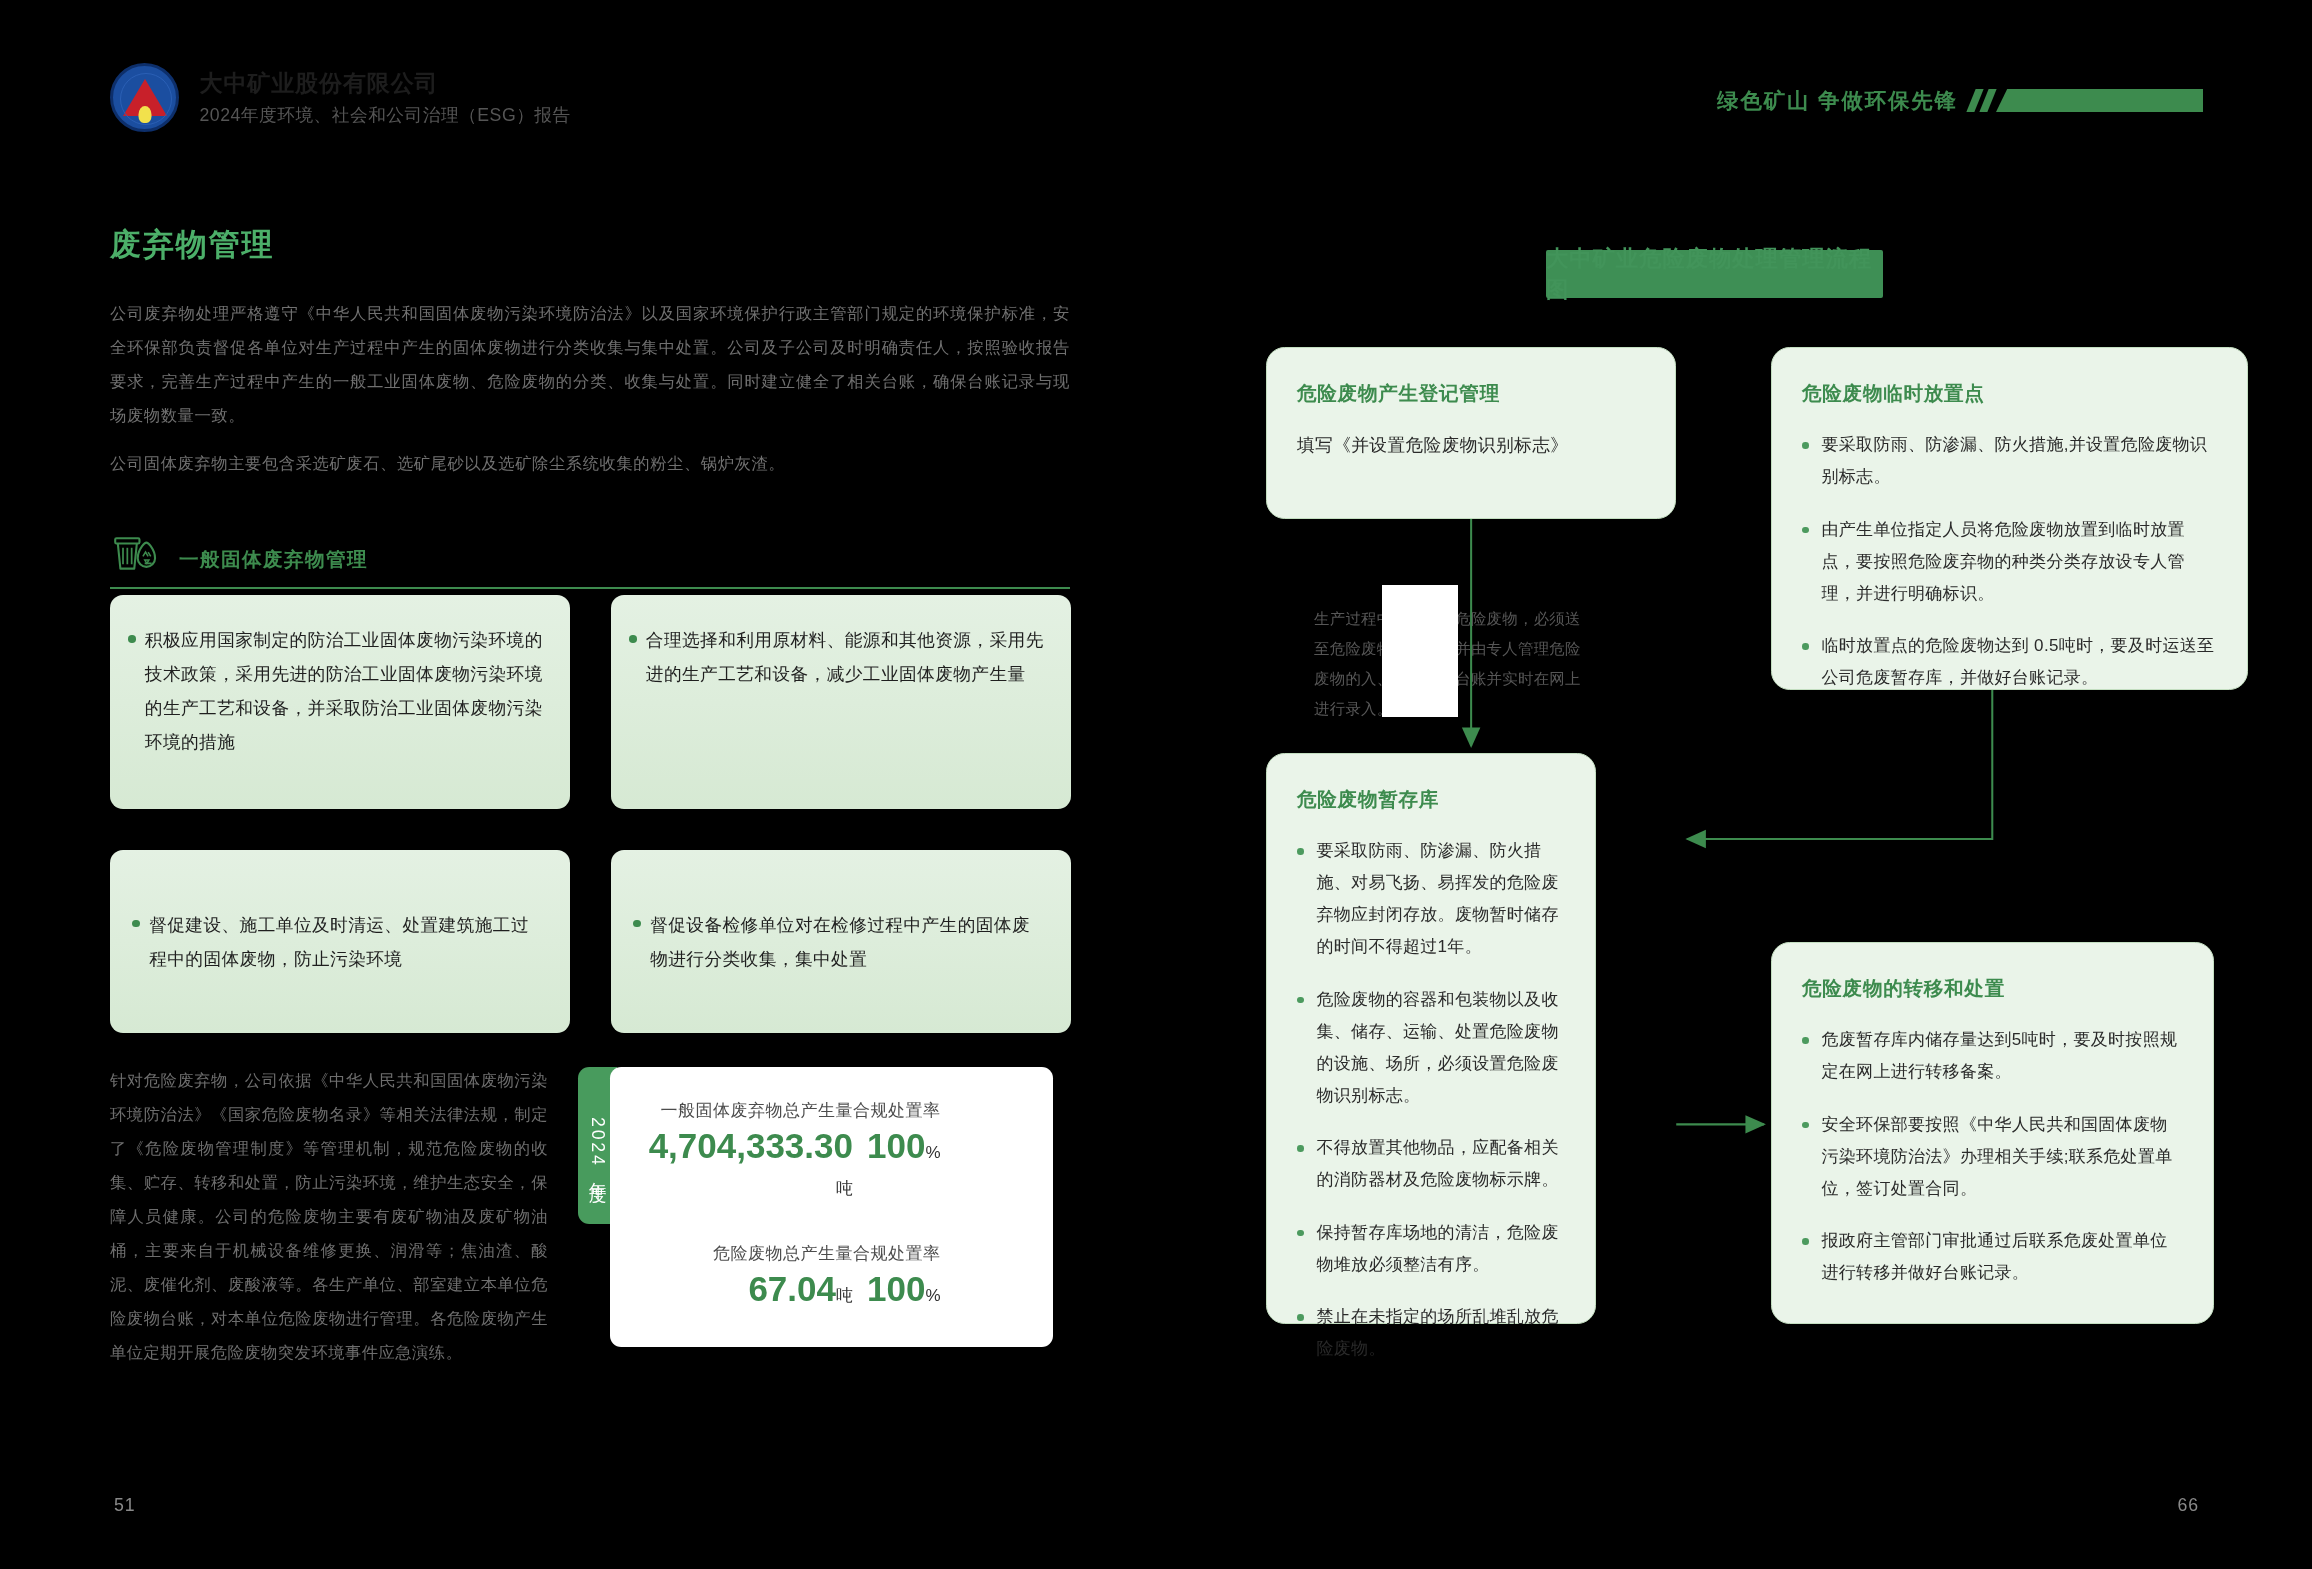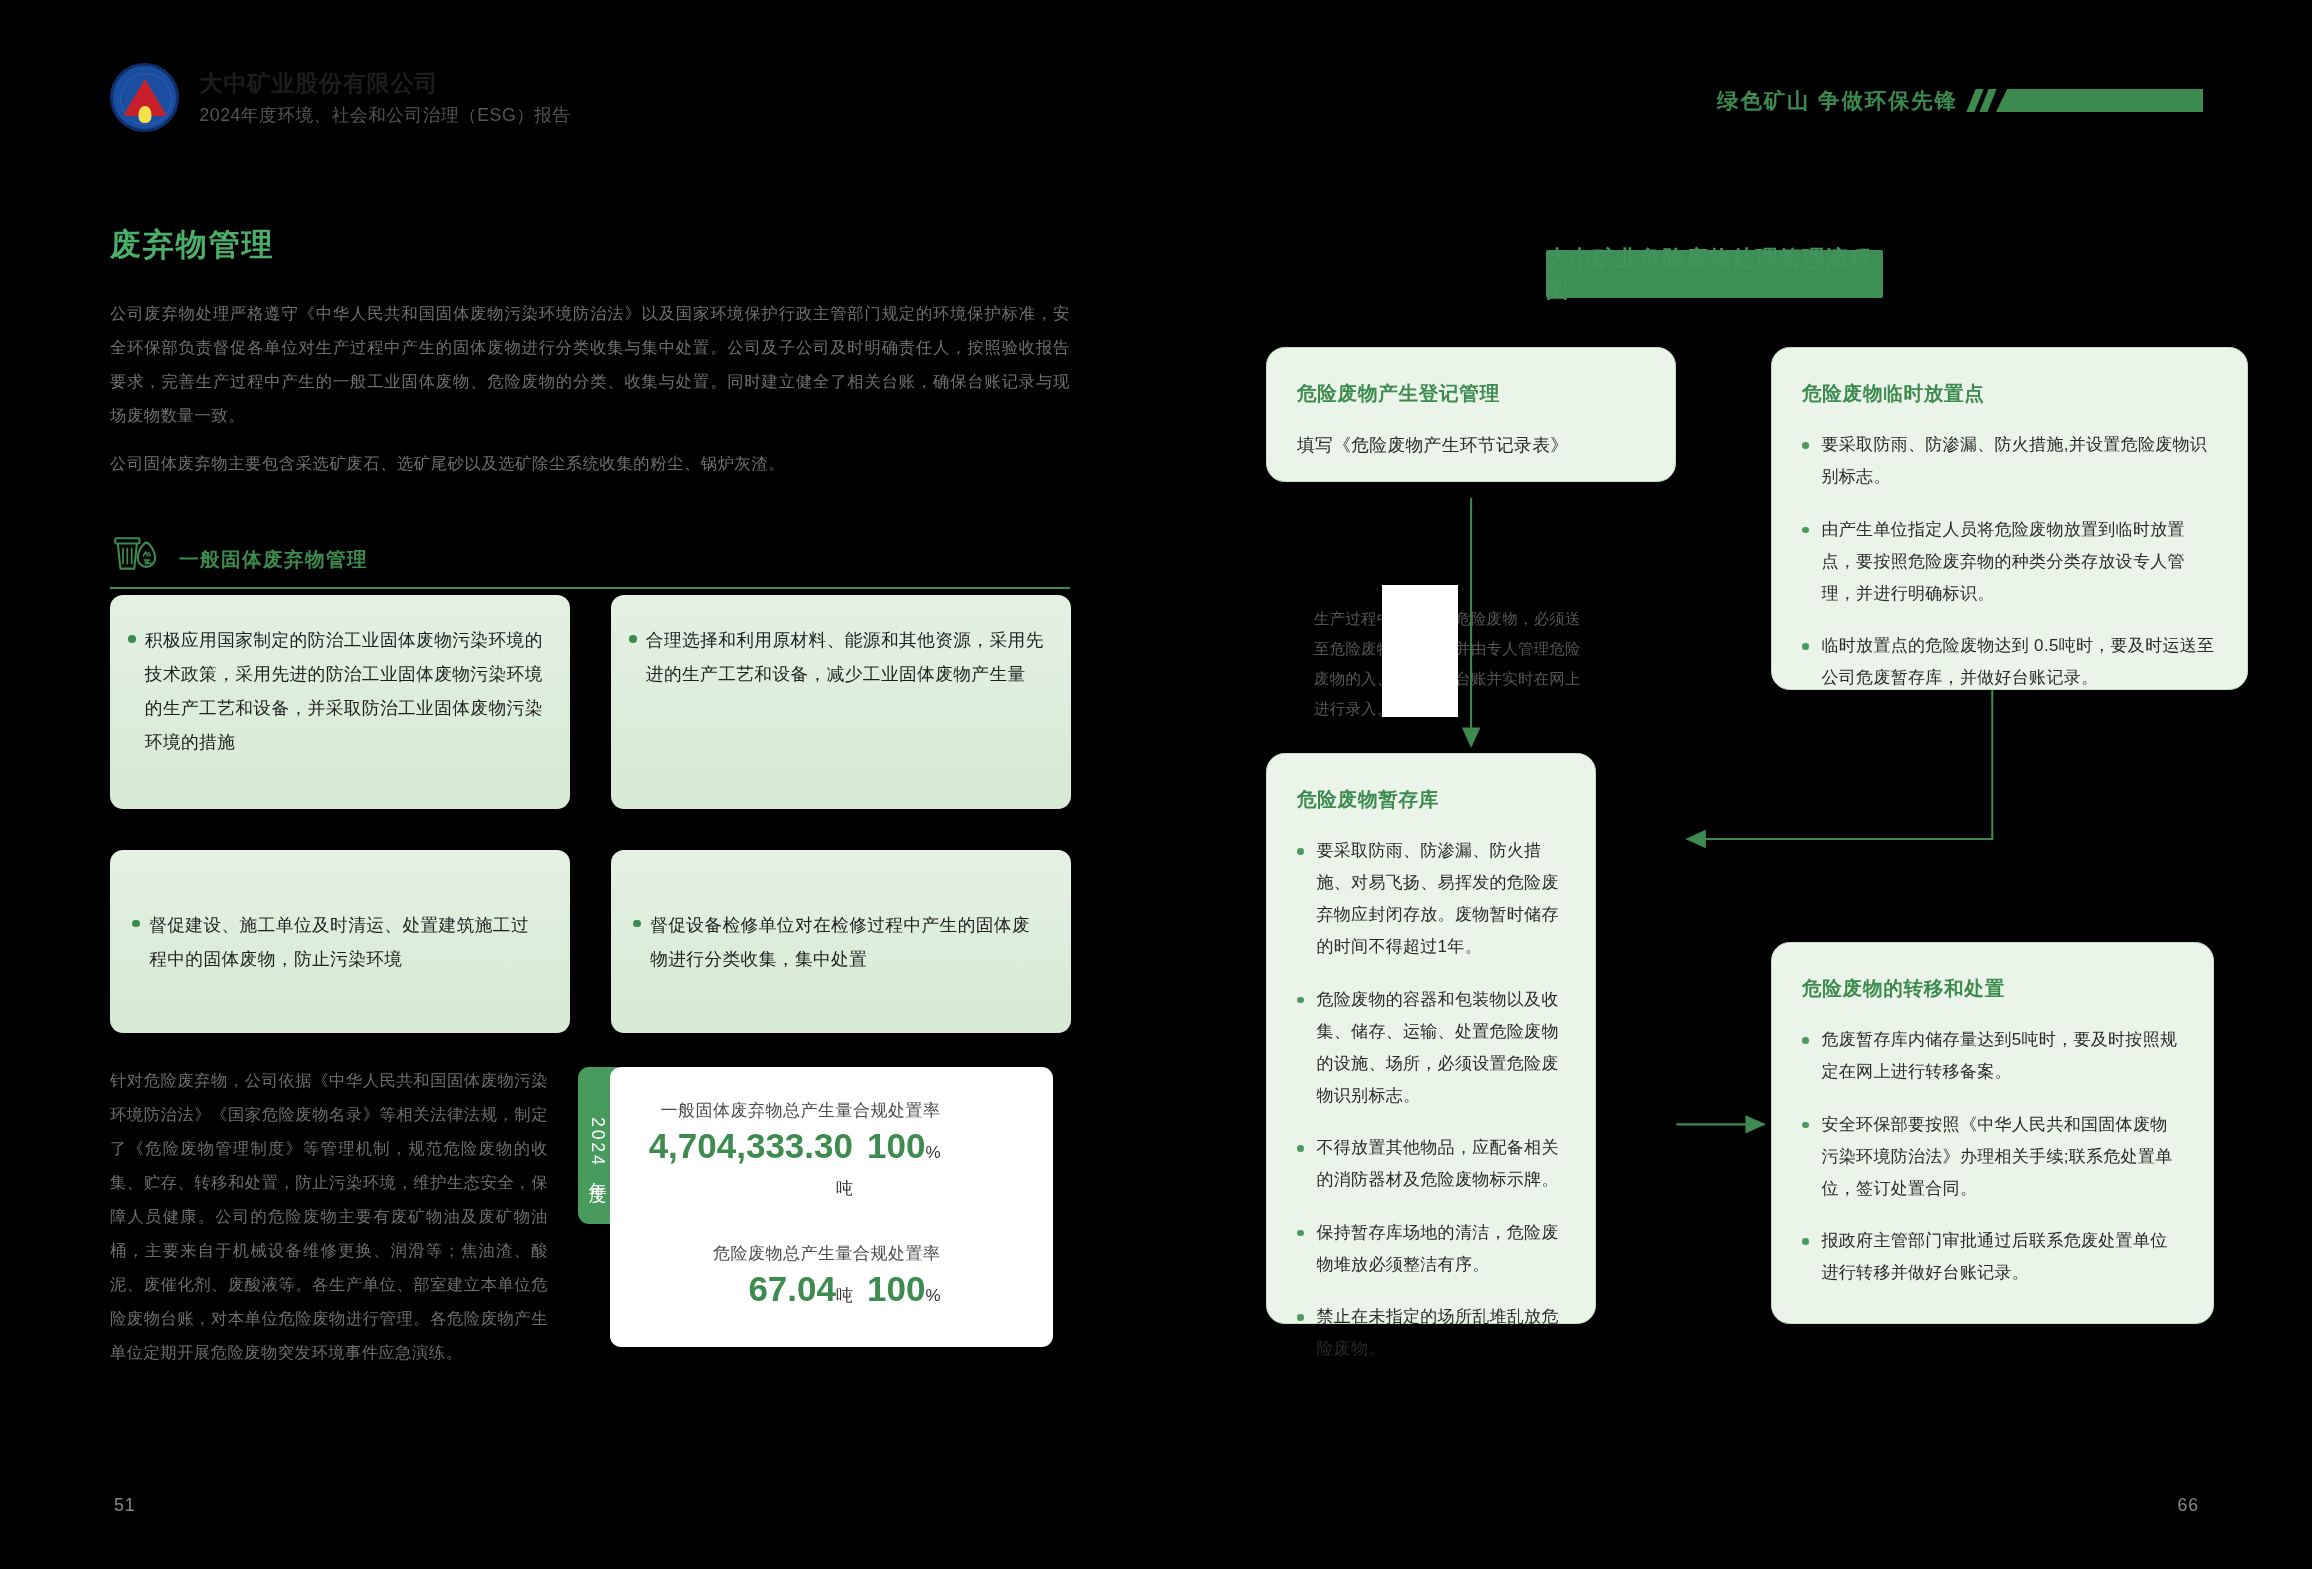--- a/index.html
+++ b/index.html
@@ -102,21 +102,21 @@
     background:#cfe3cb; border-radius:0 13px 13px 0; z-index:-1; }
   .fbox-title { font-size: 19.6px; font-weight: 700; color: #3d8b4e; letter-spacing: 0.7px;
     margin-bottom: 22.4px; }
   .fbox-plain { font-size: 17.7px; color: #2a2a2a; line-height: 32px; letter-spacing: 0.4px; }
   .fli { display: flex; gap: 13px; margin-bottom: 20.5px; }
   .fli:last-child { margin-bottom: 0; }
   .fli-dot { width: 6.5px; height: 6.5px; border-radius: 50%; background: #4c9a5e;
     margin-top: 13px; flex: 0 0 auto; }
   .fli-txt { font-size: 17px; color: #2a2a2a; line-height: 32px; letter-spacing: 0.3px; }
 
-  #box-register { left: 110px; top: 347px; width: 410px; height: 135px; }
+  #box-register { left: 110px; top: 347px; width: 410px; height: 172px; }
   #box-temp     { left: 615px; top: 347px; width: 477px; height: 343px; }
   #box-store    { left: 110px; top: 753px; width: 330px; height: 571px; }
   #box-transfer { left: 615px; top: 942px; width: 443px; height: 382px; }
 
   .flow-note { position: absolute; left: 158px; top: 604px; width: 280px;
     font-size: 15.4px; line-height: 30px; color: #575757; letter-spacing: 0.3px; }
   .note-mask { position: absolute; left: 226px; top: 585px; width: 76px; height: 132px;
     background: #fff; }
 
   .svg-arrows { position: absolute; left: 0; top: 0; width: 1157px; height: 1570px;
@@ -248,21 +248,21 @@
 
       <path d="M338,534 L338,800" stroke="#3d8b4e" stroke-width="2.2" fill="none" marker-end="url(#ah)"></path>
 
       <path d="M897,740 L897,900 L570,900" stroke="#3d8b4e" stroke-width="2.2" fill="none" marker-end="url(#ah)"></path>
 
       <path d="M558,1206 L652,1206" stroke="#3d8b4e" stroke-width="2.2" fill="none" marker-end="url(#ah)"></path>
     </svg>
 
     <div class="fbox" id="box-register">
       <div class="fbox-title">危险废物产生登记管理</div>
-      <div class="fbox-plain">填写《危险废物产生环节记录表》</div>
+      <div class="fbox-plain">填写《并设置危险废物识别标志》</div>
     </div>
 
     <div class="fbox" id="box-temp">
       <div class="fbox-title">危险废物临时放置点</div>
       <div class="fli">
           <div class="fli-dot"></div>
           <div class="fli-txt">要采取防雨、防渗漏、防火措施,并设置危险废物识别标志。</div>
         </div>
       <div class="fli">
           <div class="fli-dot"></div>

